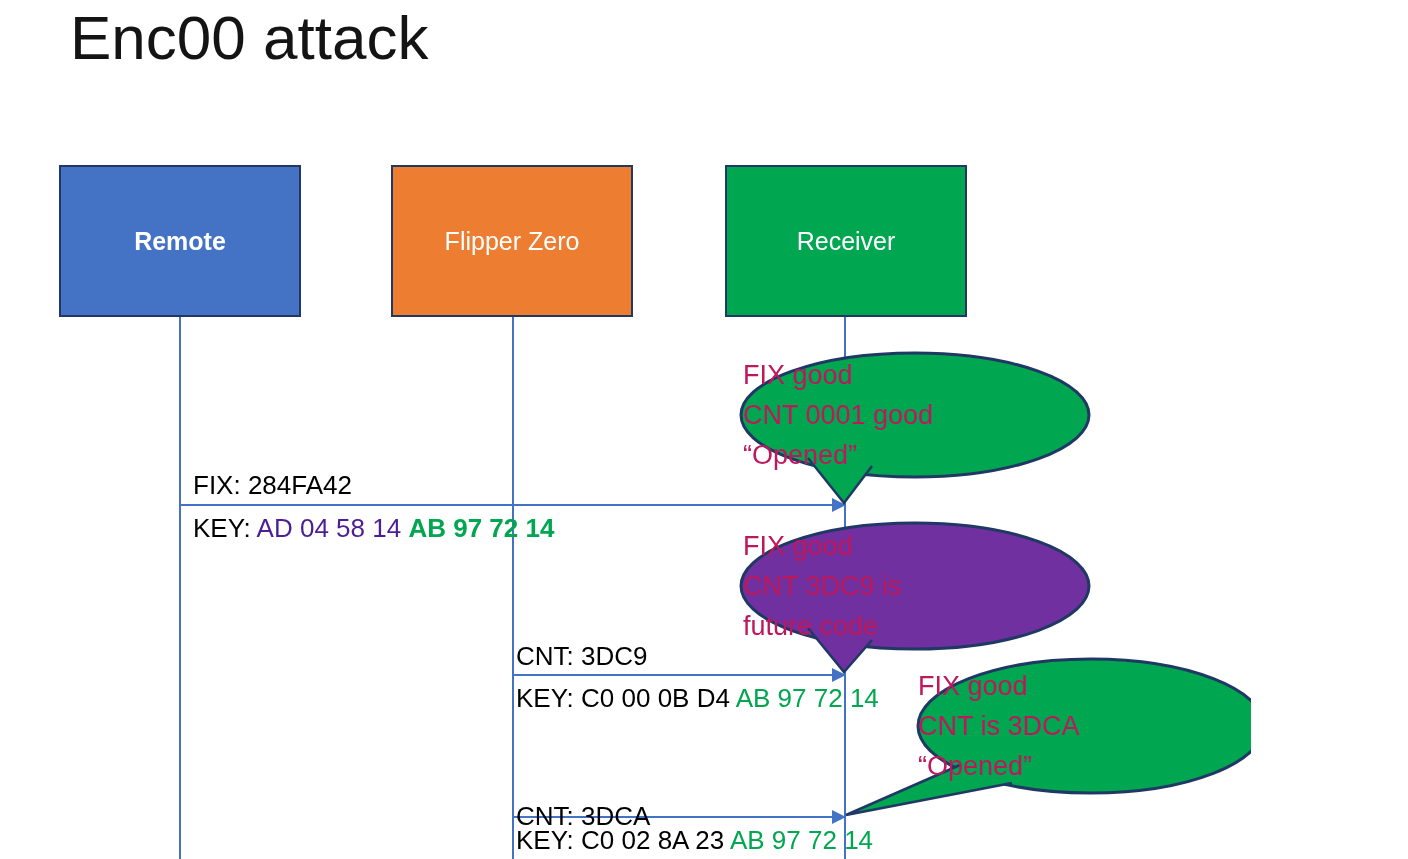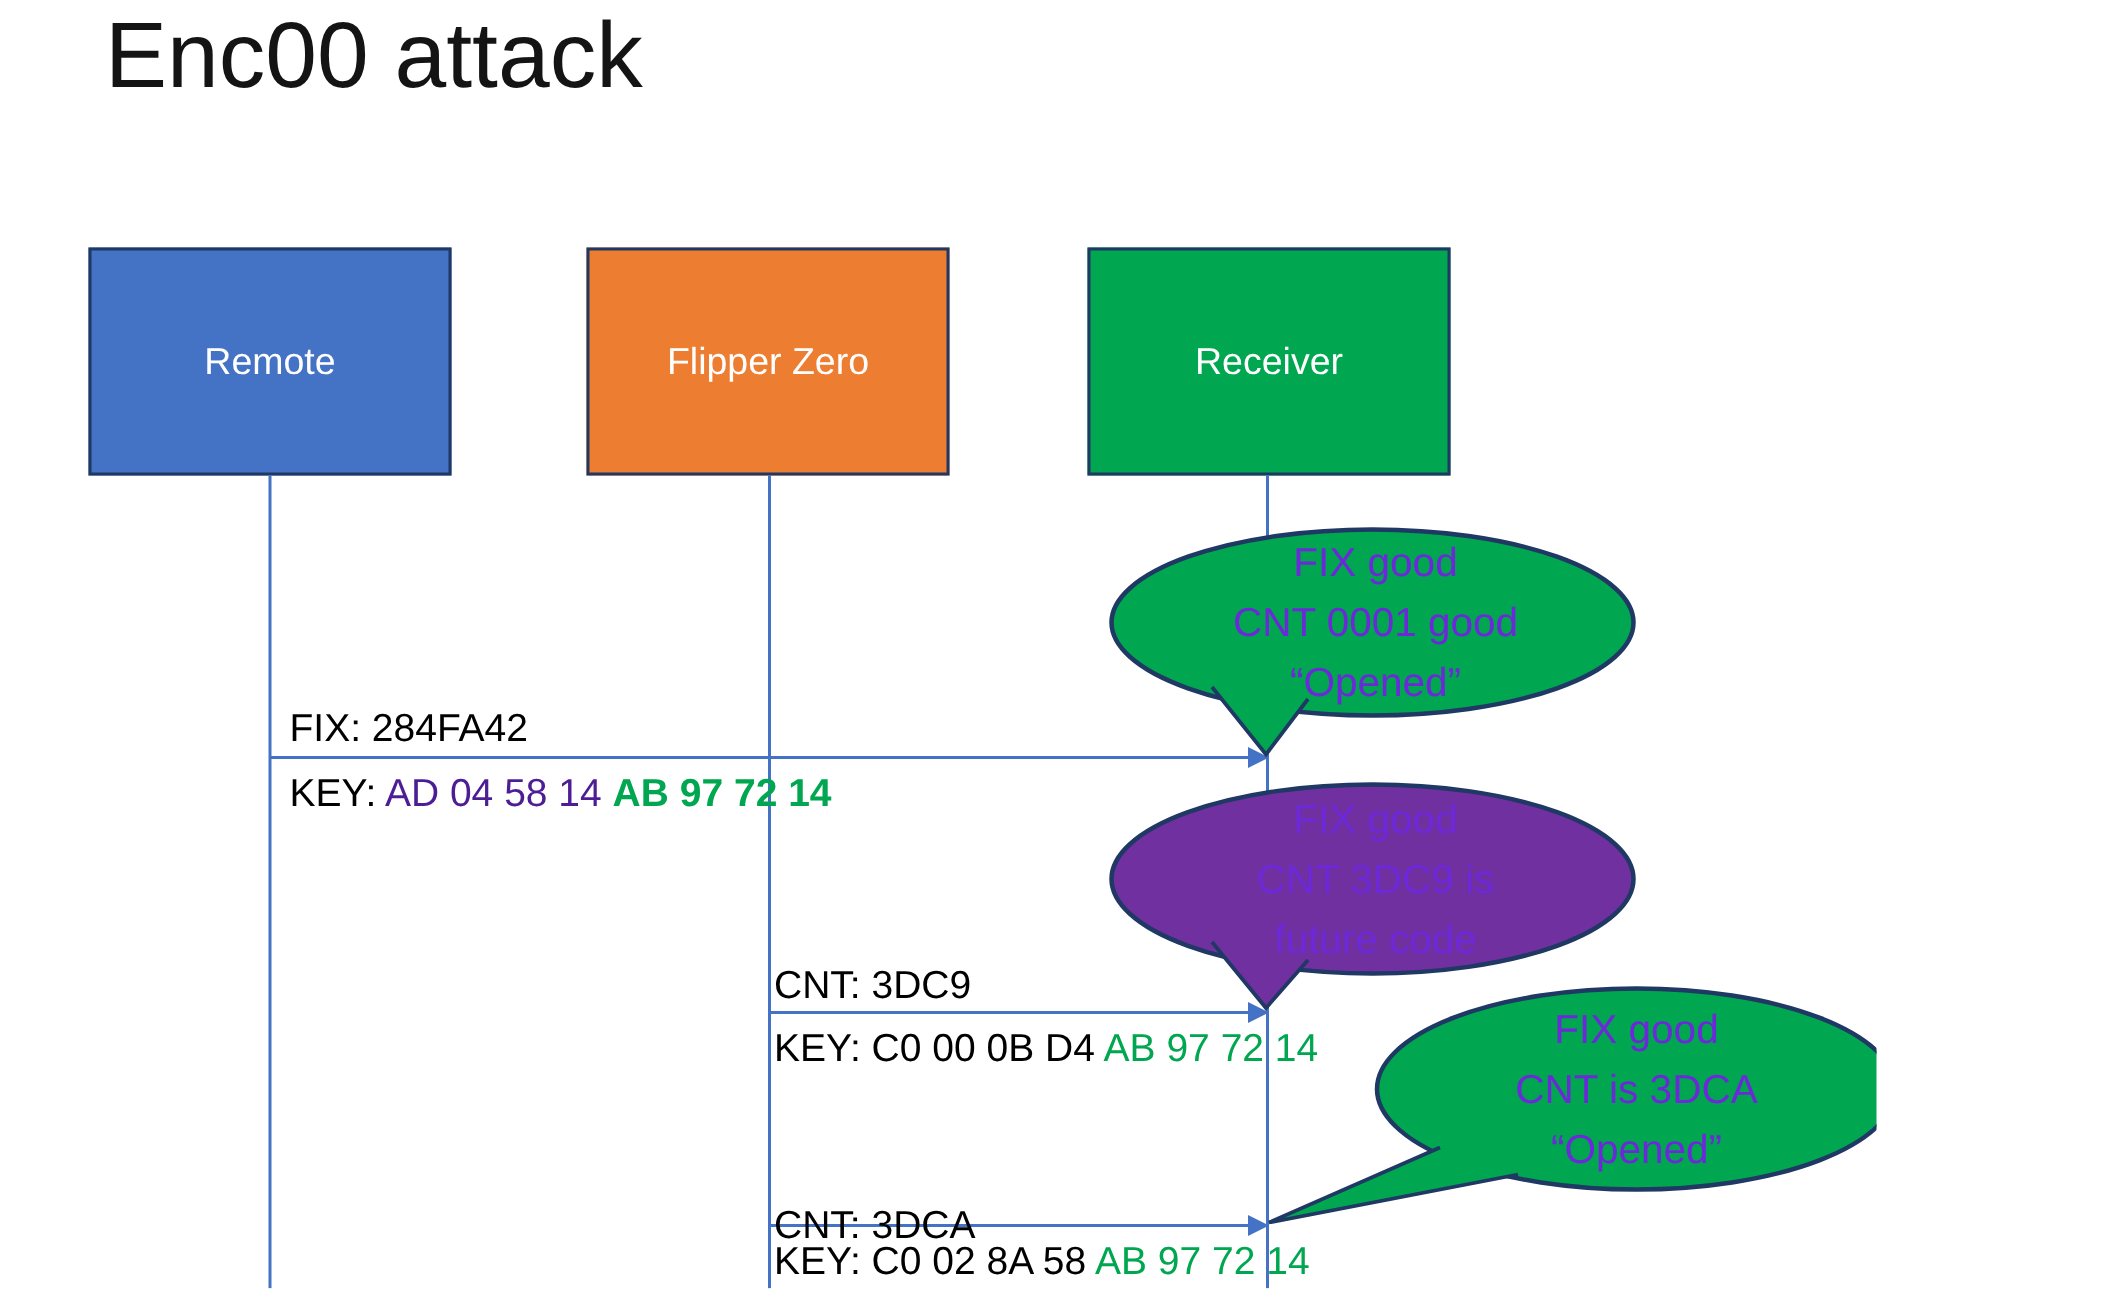--- a/index.html
+++ b/index.html
@@ -50,39 +50,39 @@
   #msg3-above { left:516px; top:797px; }
   #msg3-below { left:516px; top:821px; }
   .t-red   { color:#4c1d95; }
   .t-green { color:#00A650; }
   .t-green-bold { color:#00A650; font-weight:bold; }
   .callout-svg { position:absolute; overflow:visible; }
   #callout-svg-1 { left:735px; top:348px; }
   #callout-svg-2 { left:735px; top:518px; }
   #callout-svg-3 { left:835px; top:655px; }
   .callout-text {
-    position:absolute; color:#6d28d9; font-size:27px; line-height:40px;
-    text-align:center; white-space:nowrap;
+    position:absolute; color:#be185d; font-size:27px; line-height:40px;
+    text-align:left; white-space:nowrap;
   }
   #callout-text-1 { left:743px; top:355px; width:348px; }
   #callout-text-2 { left:743px; top:526px; width:348px; }
   #callout-text-3 { left:918px; top:666px; width:346px; }
   .edge-line {
     position:absolute; left:1396px; top:115px; width:2px; height:744px;
     background:#b3b3b3;
   }
 </style>
 </head>
 <body>
 
 <div class="slide">
 
   <h1 class="title">Enc00 attack</h1>
 
-  <div class="actor-box" id="box-remote" style="background-color: rgb(68, 114, 196);">
+  <div class="actor-box" id="box-remote" style="background-color: rgb(68, 114, 196); font-weight: bold;">
     <span>Remote</span>
   </div>
   <div class="actor-box" id="box-flipper" style="background-color: rgb(237, 125, 49);">
     <span>Flipper Zero</span>
   </div>
   <div class="actor-box" id="box-receiver" style="background-color: rgb(0, 166, 80);">
     <span>Receiver</span>
   </div>
 
   <div class="lifeline" id="lifeline-remote" style="background-color: rgb(68, 114, 196);"></div>
@@ -100,21 +100,21 @@
 
   <div class="msg" id="msg1-above">FIX: 284FA42</div>
   <div class="msg" id="msg1-below">
     <div><span>KEY: </span><span class="t-red">AD 04 58 14 </span><span class="t-green-bold">AB 97 72 14</span></div>
   </div>
 
   <div class="msg" id="msg2-above">CNT: 3DC9</div>
   <div class="msg" id="msg2-below"><span>KEY: C0 00 0B D4 </span><span class="t-green">AB 97 72 14</span></div>
 
   <div class="msg" id="msg3-above">CNT: 3DCA</div>
-  <div class="msg" id="msg3-below"><span>KEY: C0 02 8A 58 </span><span class="t-green">AB 97 72 14</span></div>
+  <div class="msg" id="msg3-below"><span>KEY: C0 02 8A 23 </span><span class="t-green">AB 97 72 14</span></div>
 
   <svg class="callout-svg" id="callout-svg-1" width="360" height="162">
     <ellipse cx="180" cy="67" rx="174" ry="62" stroke="#1F3864" stroke-width="3" fill="#00A650"></ellipse>
     <path d="M73,110 L109,155 L137,118" stroke="#1F3864" stroke-width="2.5" fill="#00A650"></path>
   </svg>
   <div class="callout-text" id="callout-text-1">
     <div>FIX good</div>
     <div>CNT 0001 good</div>
     <div>“Opened”</div>
   </div>

